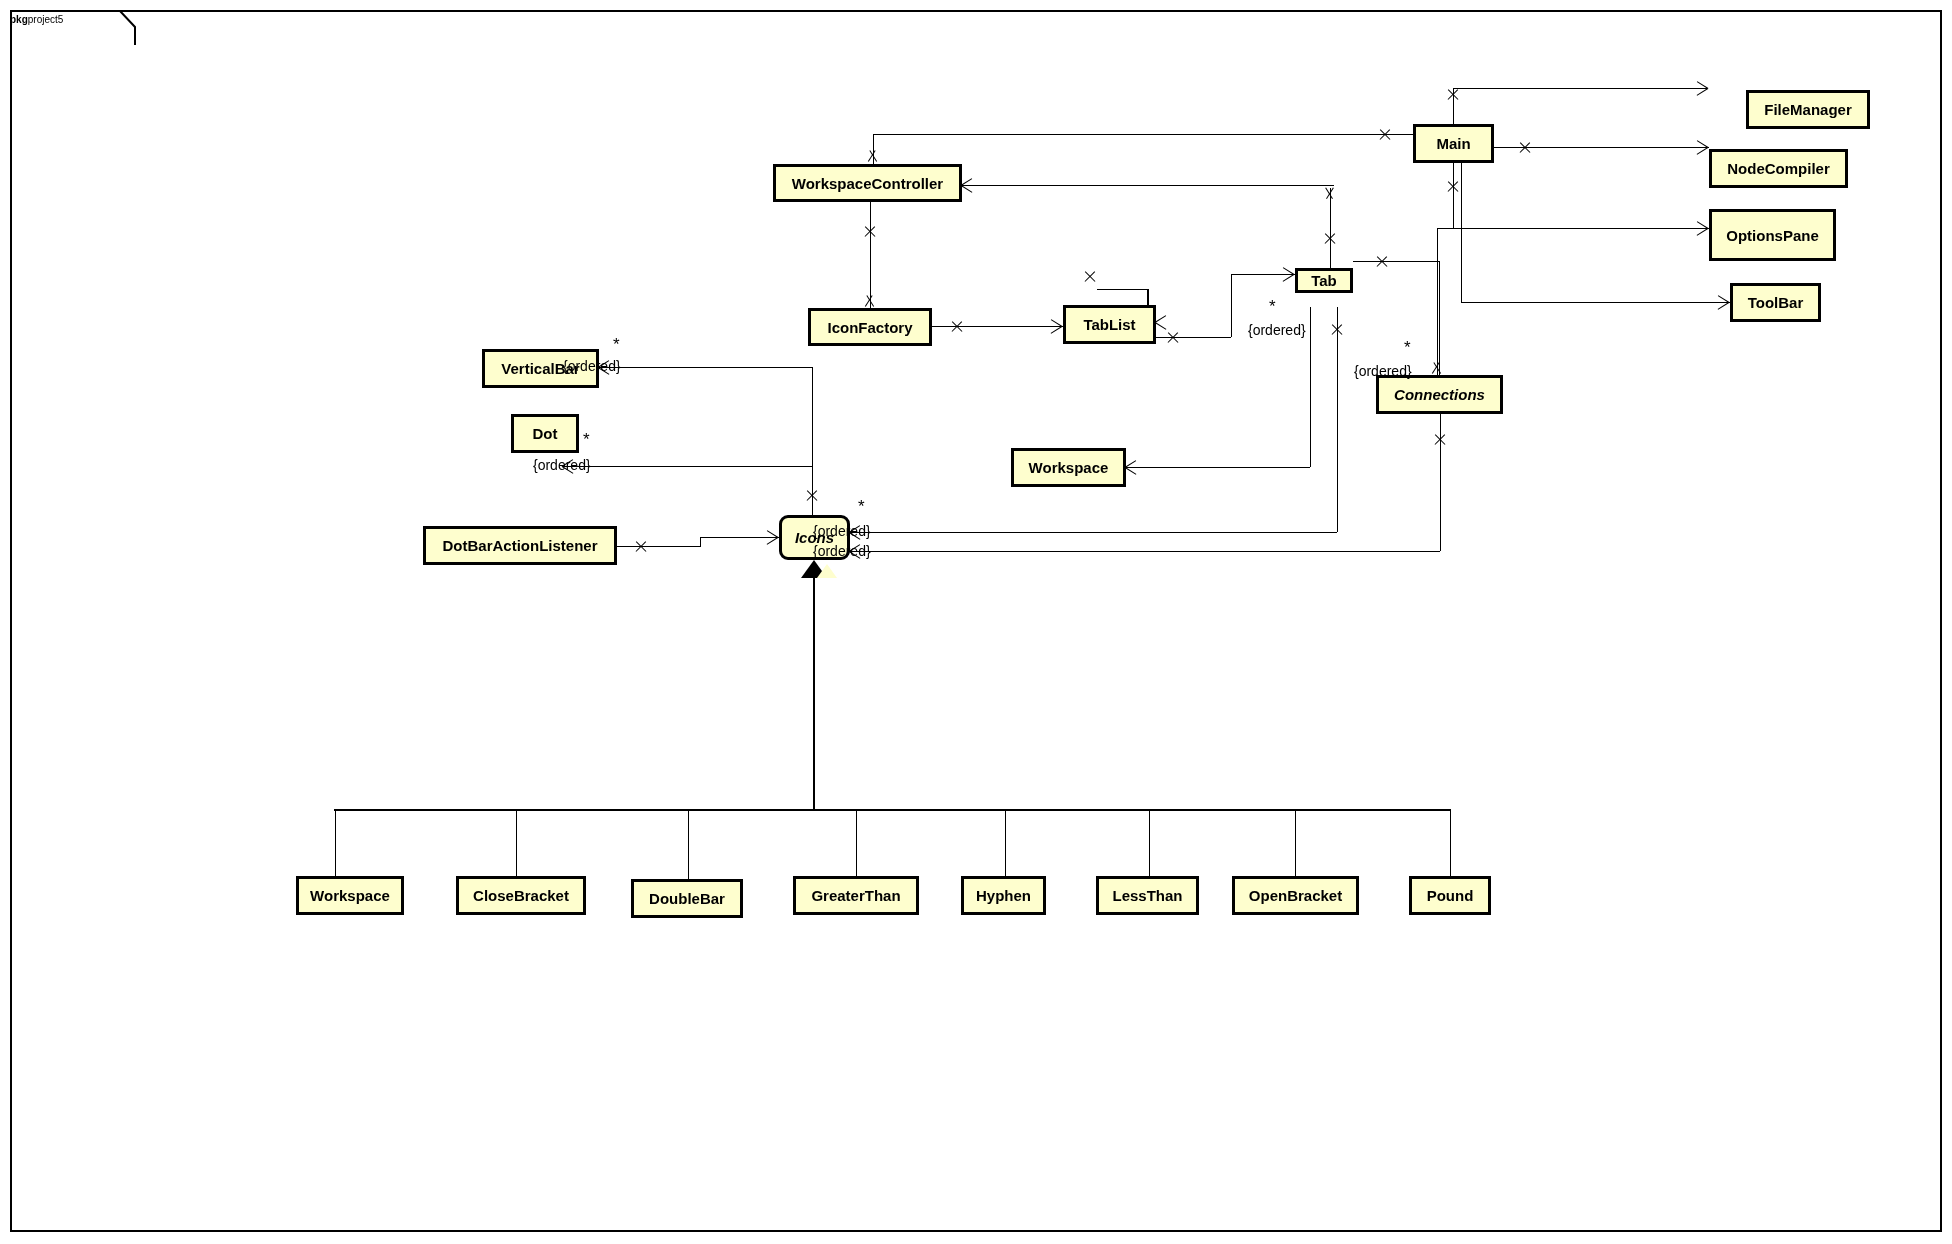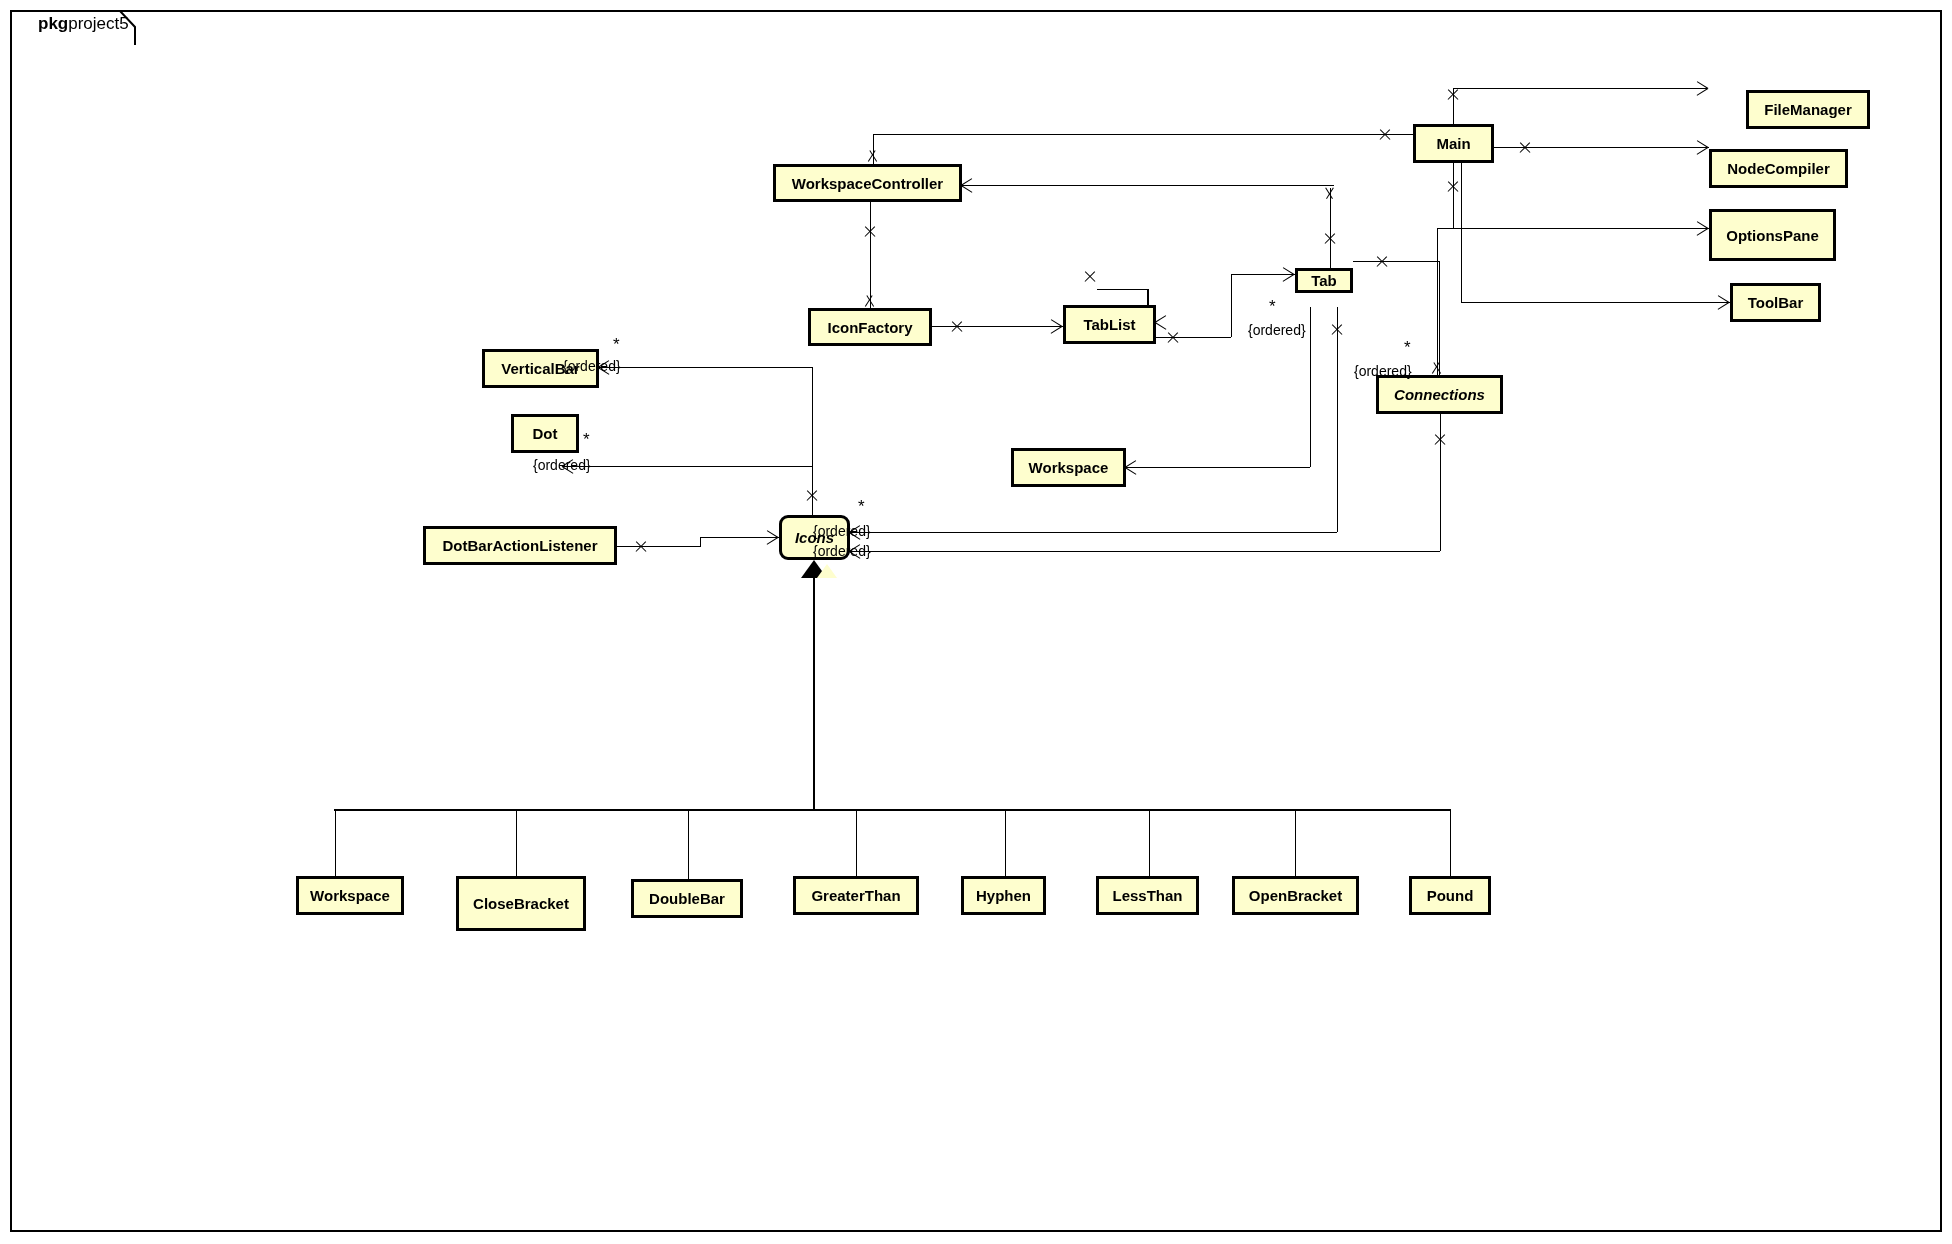--- a/index.html
+++ b/index.html
@@ -1,21 +1,21 @@
 <!DOCTYPE html>
 <html><head>
 <meta charset="utf-8">
 <style>
   html,body{margin:0;padding:0;background:#ffffff;}
   body{font-family:"Liberation Sans", sans-serif;}
   #stage{position:relative;width:1952px;height:1244px;background:#ffffff;overflow:hidden;}
 
   
   #pkg-frame{position:absolute;left:10px;top:10px;width:1932px;height:1222px;border:2px solid #000;box-sizing:border-box;background:#fff;}
-  .pkg-label{position:absolute;left:10px;top:14px;font-size:17px;color:#000;white-space:nowrap;margin-left:28px;}
+  .pkg-label{position:absolute;left:10px;top:14px;font-size:10px;color:#000;white-space:nowrap;}
   .pkg-label b{font-weight:bold;}
 
   
   .cls{position:absolute;box-sizing:border-box;background:#FEFECE;border:3px solid #000;
        display:flex;align-items:center;justify-content:center;
        font-size:15px;font-weight:bold;color:#000;white-space:nowrap;letter-spacing:0px;}
   .cls.abstract{font-style:italic;border-radius:9px;}
 
   
   .ln{position:absolute;background:#000;}
@@ -213,21 +213,21 @@
       </div>
       <div class="cls" style="left: 423px; top: 526px; width: 194px; height: 39px;">
         <span>DotBarActionListener</span>
       </div>
       <div class="cls abstract" style="left: 779px; top: 515px; width: 71px; height: 45px;">
         <span>Icons</span>
       </div>
       <div class="cls" style="left: 296px; top: 876px; width: 108px; height: 39px;">
         <span>Workspace</span>
       </div>
-      <div class="cls" style="left: 456px; top: 876px; width: 130px; height: 55px;">
+      <div class="cls" style="left: 456px; top: 876px; width: 130px; height: 39px;">
         <span>CloseBracket</span>
       </div>
       <div class="cls" style="left: 631px; top: 879px; width: 112px; height: 39px;">
         <span>DoubleBar</span>
       </div>
       <div class="cls" style="left: 793px; top: 876px; width: 126px; height: 39px;">
         <span>GreaterThan</span>
       </div>
       <div class="cls" style="left: 961px; top: 876px; width: 85px; height: 39px;">
         <span>Hyphen</span>

